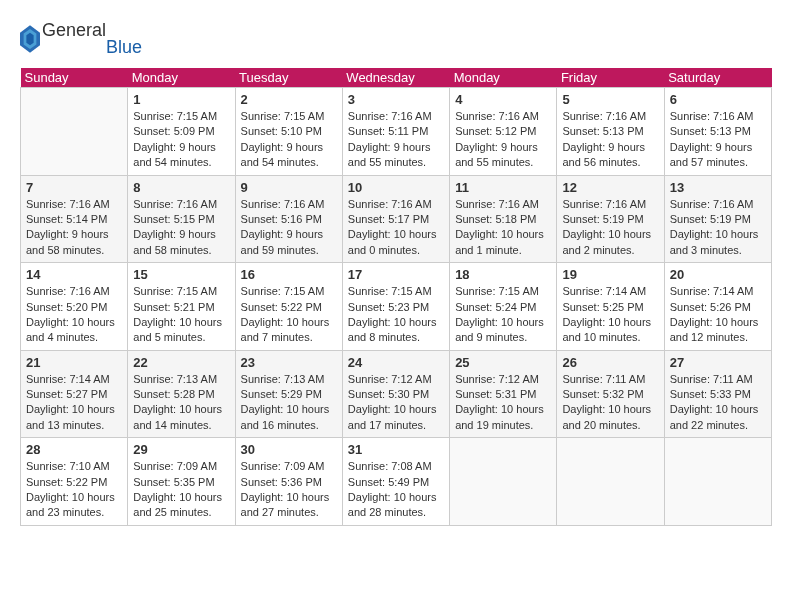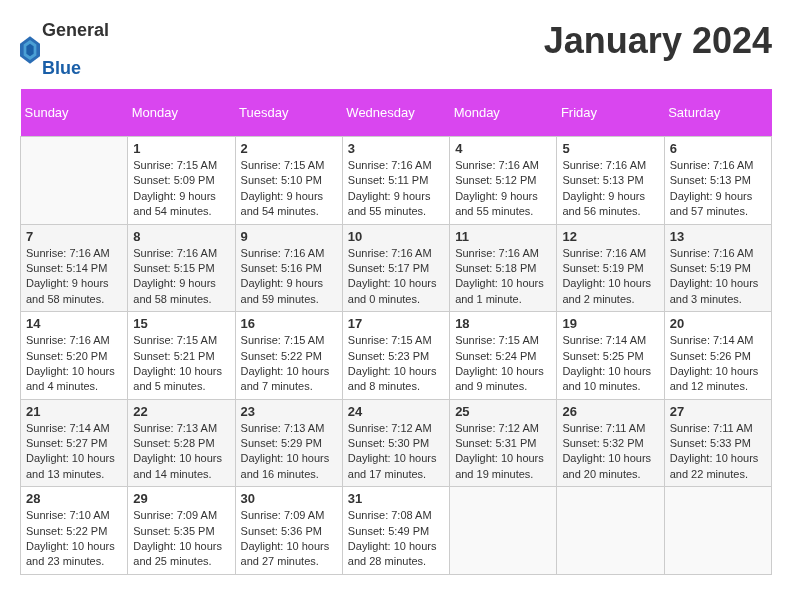--- a/index.html
+++ b/index.html
@@ -11,23 +11,23 @@
       padding: 20px;
     }
     .header {
       display: flex;
       justify-content: space-between;
       align-items: flex-start;
       margin-bottom: 10px;
     }
     .logo-text {
       display: flex;
-      flex-direction: column;
+      flex-direction: row;
       font-size: 18px;
-      font-weight: bold;
+      font-weight: normal;
     }
     .logo-general { color: #333; }
     .logo-blue { color: #1a5fa8; margin-top: 17px; }
     .logo-icon {
       width: 20px;
       height: 28px;
       margin-right: 2px;
     }
     .title-block {
       text-align: right;
@@ -40,23 +40,23 @@
     .location {
       font-size: 16px;
       color: #555;
     }
     .calendar {
       width: 100%;
       border-collapse: collapse;
       font-size: 11px;
     }
     .calendar th {
-      background-color: #d946ef;
+      background-color: #be185d;
       color: #fff;
-      padding: 16px 4px;
+      padding: 2px 4px;
       text-align: left;
       font-size: 13px;
       font-weight: normal;
     }
     .calendar td {
       border: 1px solid #ccc;
       vertical-align: top;
       padding: 4px 5px;
       width: calc(100% / 7);
       height: 80px;
@@ -93,21 +93,20 @@
       <polygon points="11,0 22,8 22,22 11,30 0,22 0,8" fill="#2a6db5"></polygon>
       <polygon points="11,4 18,9 18,21 11,26 4,21 4,9" fill="#4a9fd5"></polygon>
       <polygon points="11,8 15,11 15,19 11,22 7,19 7,11" fill="#1a5fa8"></polygon>
     </svg>
     <div class="logo-text">
       <span class="logo-general">General</span>
       <span class="logo-blue">Blue</span>
     </div>
   </div>
   <div class="title-block">
-    <div class="month-title">January 2024</div>
   </div>
 </div>
 
 <table class="calendar">
   <thead>
     <tr>
     <th>Sunday</th>
         <th>Monday</th>
         <th>Tuesday</th>
         <th>Wednesday</th>

